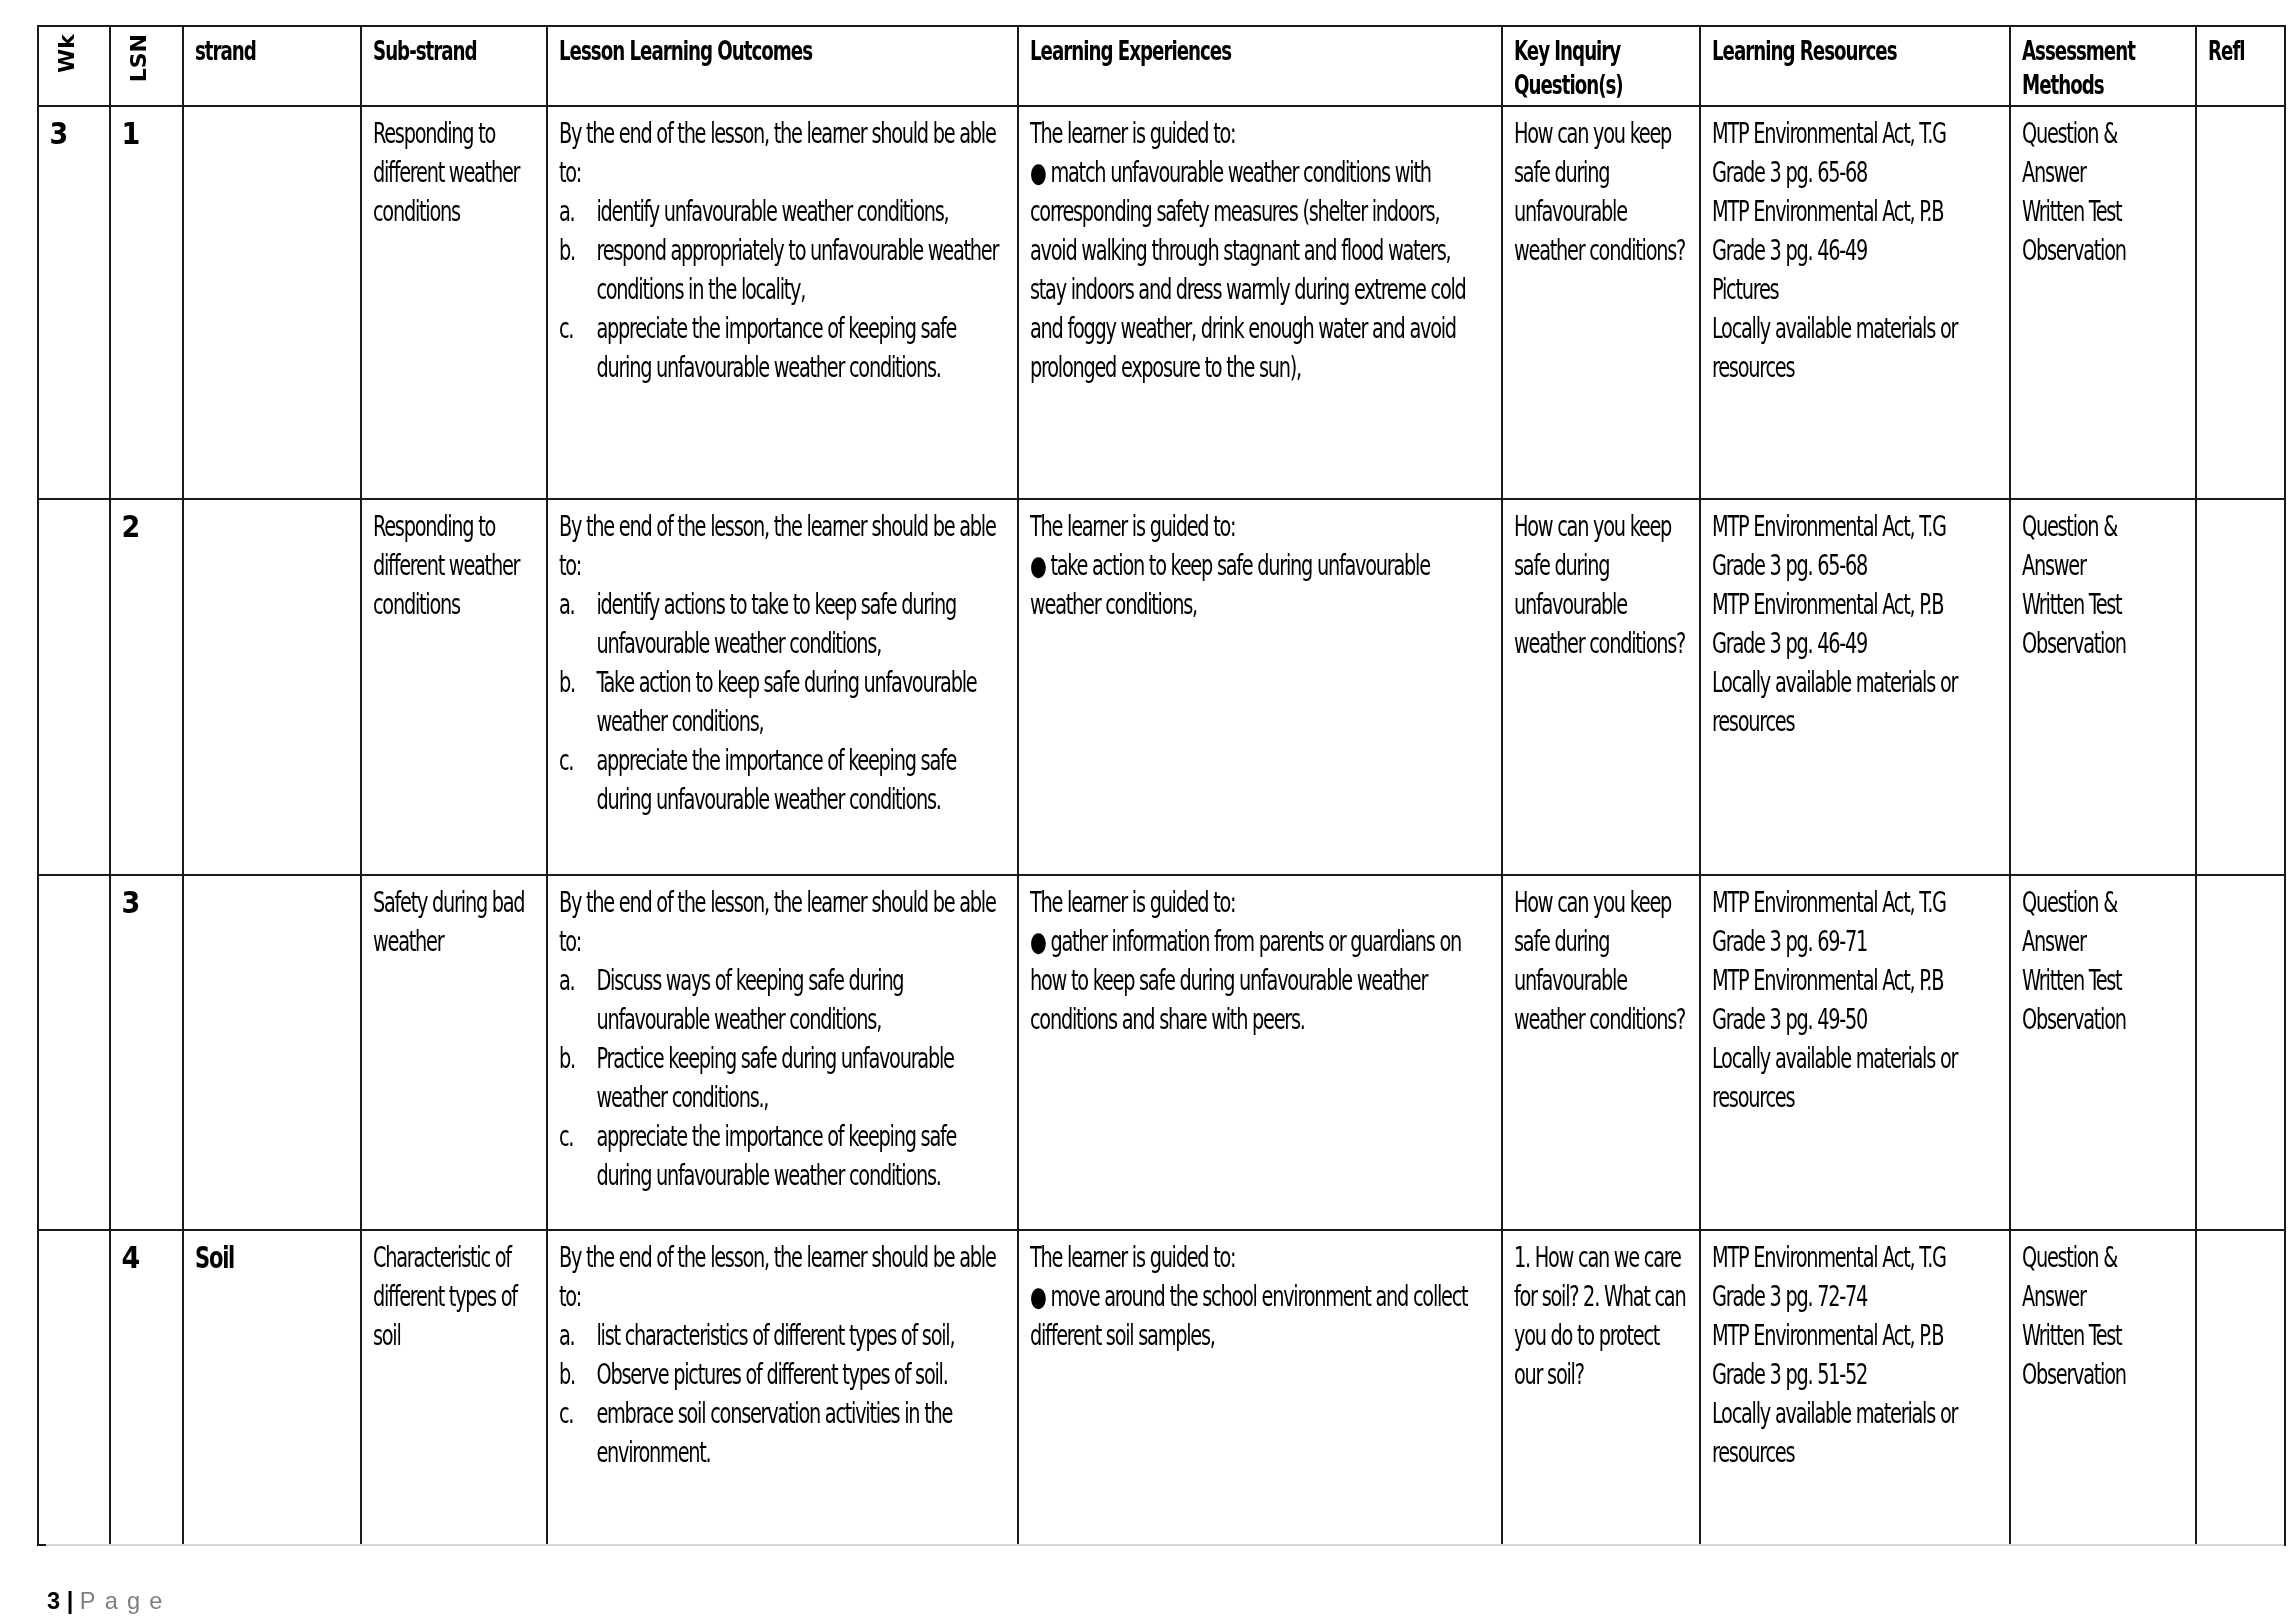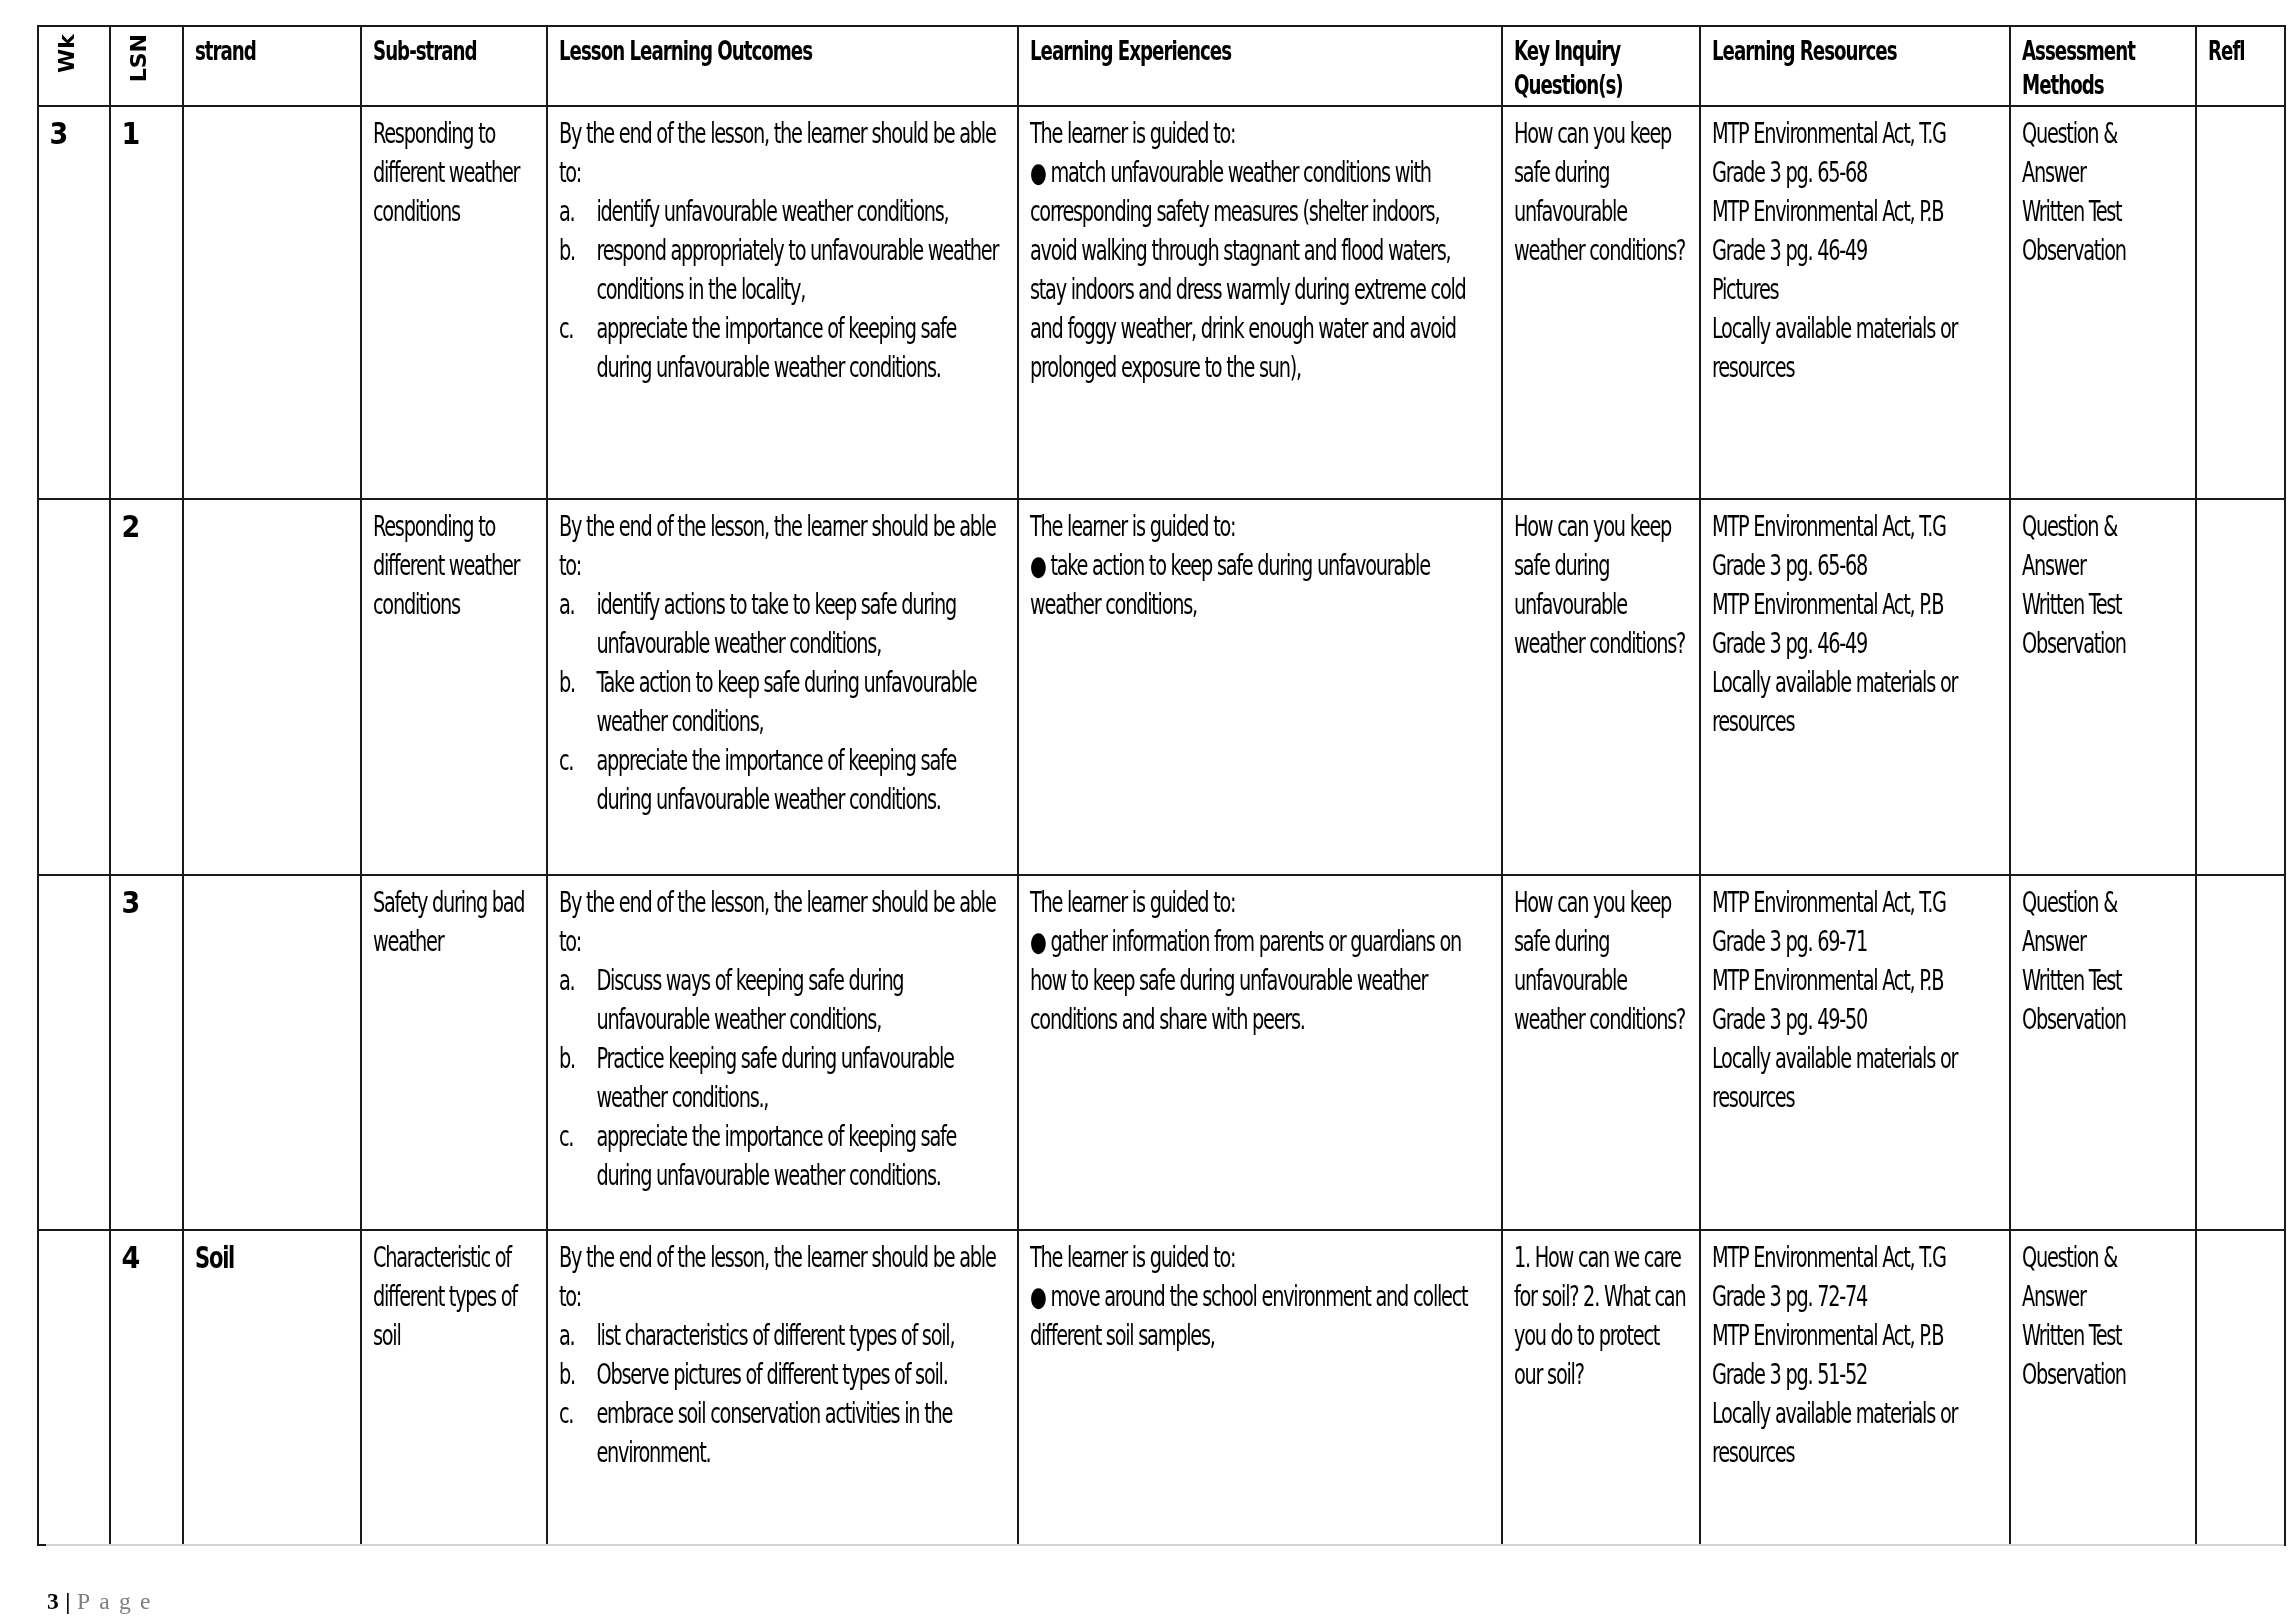--- a/index.html
+++ b/index.html
@@ -14,21 +14,21 @@
   .vert { writing-mode:vertical-rl; transform:rotate(180deg); font-family:"DejaVu Sans","Liberation Sans",sans-serif; font-size:22px; letter-spacing:0; font-weight:bold; }
   th.rot { vertical-align:bottom; padding:3.9px 0 5.2px 11.8px; }
   .num { font-weight:bold; font-size:30px; letter-spacing:0; }
   .strand { font-weight:bold; font-size:30px; }
   ol.lst { margin:0; padding:0; list-style:none; }
   ol.lst li { position:relative; padding-left:48px; }
   ol.lst li .mk { position:absolute; left:0; top:0; }
   .bullet { display:block; }
   .res-line { display:block; }
   .footer-rule { position:absolute; left:46px; top:1544px; width:2238px; height:2px; background:#d4d4d4; }
-  .footer { position:absolute; left:47px; top:1588px; font-family:Liberation Serif, serif; font-size:23.6px; }
+  .footer { position:absolute; left:47px; top:1588px; font-family:Liberation Sans, sans-serif; font-size:23.6px; }
   .footer .pg-num { font-weight:bold; color:#000; }
   .footer .sep { font-weight:bold; color:#000; margin:0 6.5px; }
   .footer .pg-word { color:#7f7f7f; letter-spacing:9.2px; }
 </style>
 </head>
 <body>
 
 <div class="page">
   <table class="scheme">
     <colgroup>

